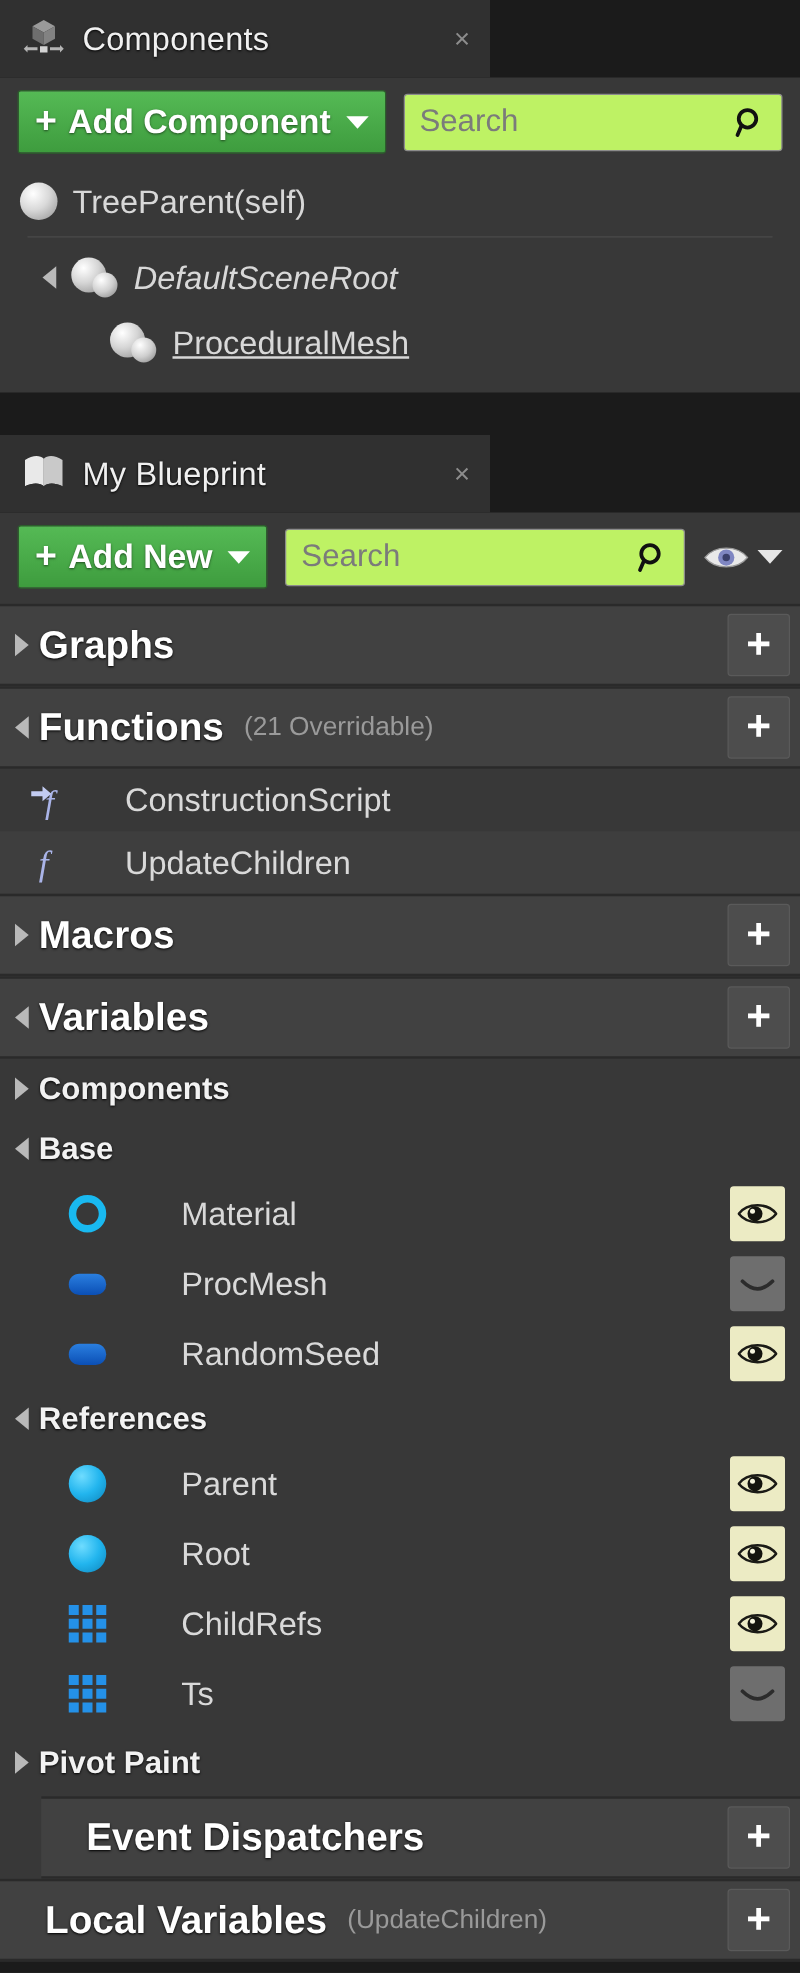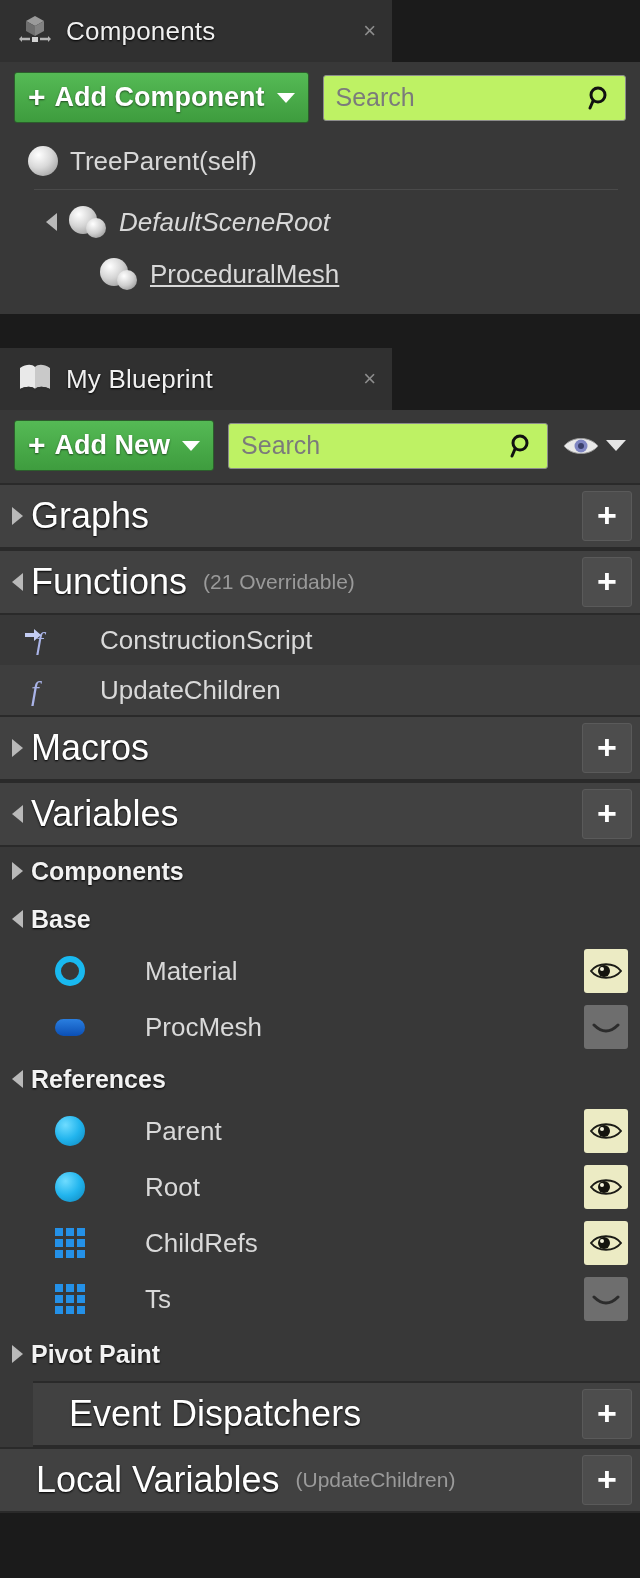--- a/index.html
+++ b/index.html
@@ -99,21 +99,21 @@
   .eye-drop { display: flex; align-items: center; gap: 6px; }
   .eye-open-sm { width: 38px; height: 24px; }
   .caret-down-grey {
     width: 0; height: 0;
     border-left: 10px solid transparent;
     border-right: 10px solid transparent;
     border-top: 11px solid #e6e6e6;
   }
 
   
-  .comp-tree { padding: 0 0 14px 12px; }
+  .comp-tree { padding: 0 0 14px 0; }
   .comp-row {
     display: flex;
     align-items: center;
     gap: 12px;
     height: 52px;
     padding-left: 16px;
     color: #d8d8d8;
     font-size: 26px;
   }
   .comp-sep {
@@ -170,22 +170,22 @@
     align-items: center;
     height: 66px;
     background: #414141;
     border-top: 2px solid #2a2a2a;
     border-bottom: 2px solid #2a2a2a;
     padding-left: 12px;
     gap: 8px;
   }
   .cat-label {
     color: #ffffff;
-    font-size: 36px;
-    font-weight: normal;
+    font-size: 31px;
+    font-weight: bold;
     text-shadow: 0 1px 2px #000;
     white-space: nowrap;
   }
   .cat-sub {
     color: #9a9a9a;
     font-size: 21px;
     font-weight: normal;
     margin-left: 8px;
     white-space: nowrap;
   }
@@ -466,20 +466,31 @@
     <div class="var-row">
       <span class="ico ico-capsule"></span>
       <span class="item-label">ProcMesh</span>
       <span class="eye-toggle off">
         <svg width="32" height="20" viewBox="0 0 32 20">
           <path d="M4 8 C12 16 20 16 28 8" fill="none" stroke="#2c2c2c" stroke-width="3" stroke-linecap="round"></path>
         </svg>
       </span>
     </div>
 
+    <div class="var-row">
+      <span class="ico ico-capsule"></span>
+      <span class="item-label">RandomSeed</span>
+      <span class="eye-toggle on">
+        <svg width="32" height="20" viewBox="0 0 32 20">
+          <path d="M1 10 C8 1 24 1 31 10 C24 19 8 19 1 10 Z" fill="#ecebc4" stroke="#1b1b16" stroke-width="2"></path>
+          <circle cx="14" cy="10" r="6" fill="#14140e"></circle>
+          <circle cx="12" cy="8" r="2" fill="#f4f3dd"></circle>
+        </svg>
+      </span>
+    </div>
 
     <div class="subcat-row">
       <span class="tri-open"></span>
       <span class="subcat-label">References</span>
     </div>
 
     <div class="var-row">
       <span class="ico ico-ball"></span>
       <span class="item-label">Parent</span>
       <span class="eye-toggle on">

